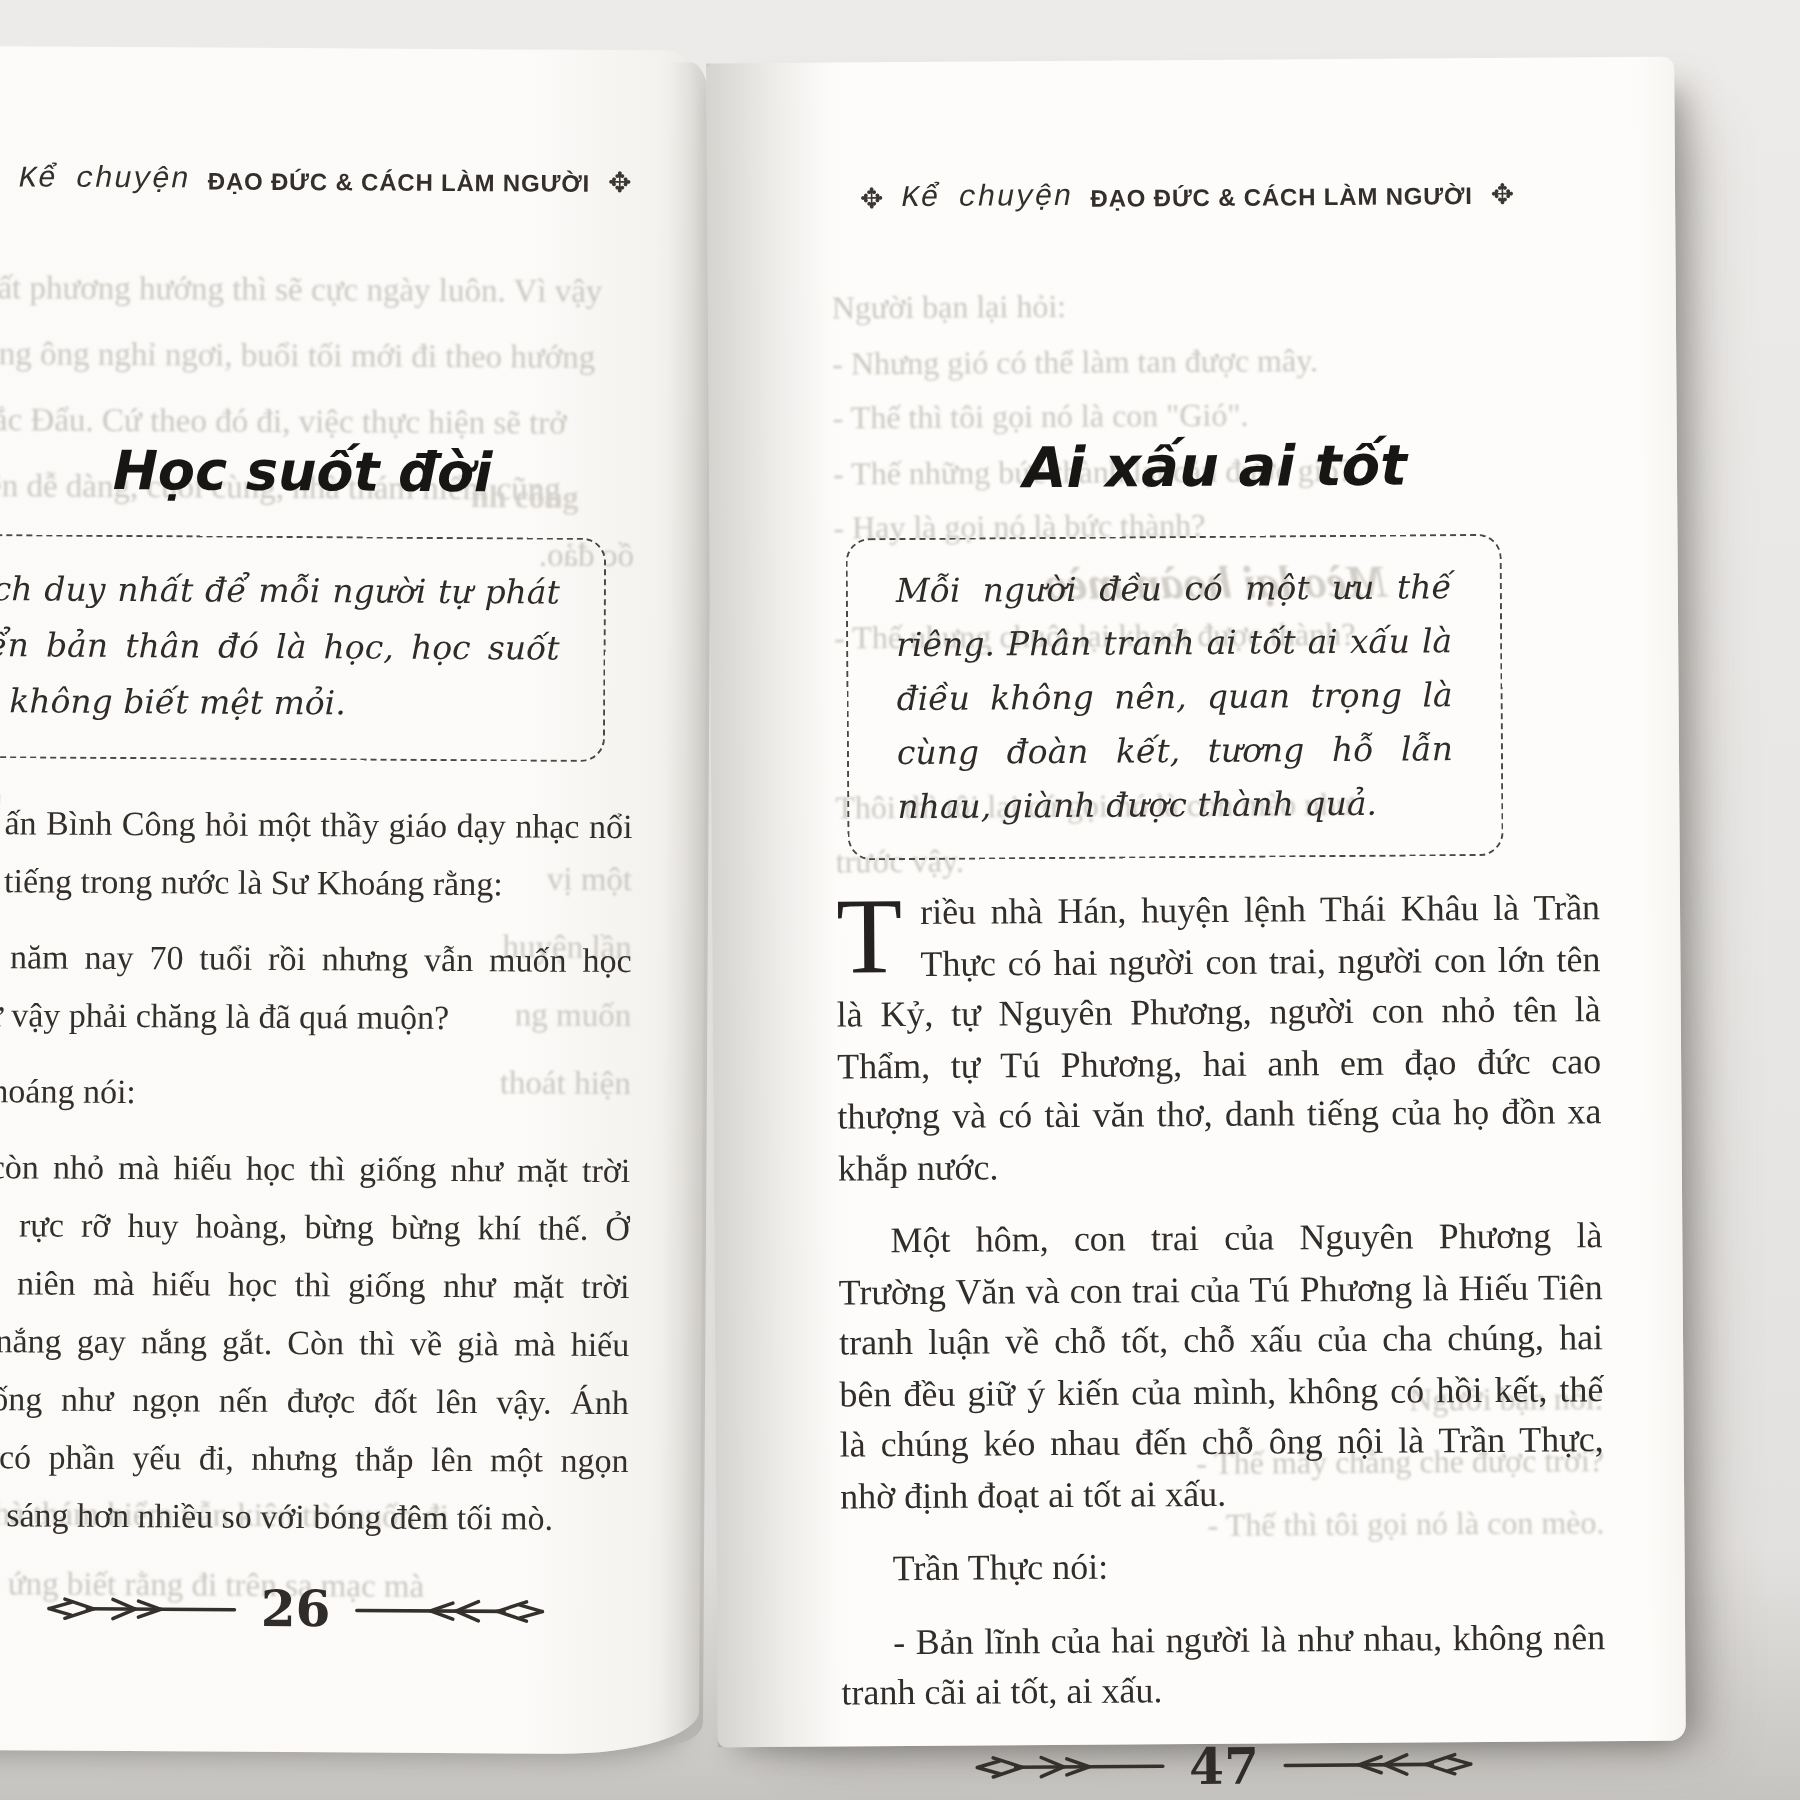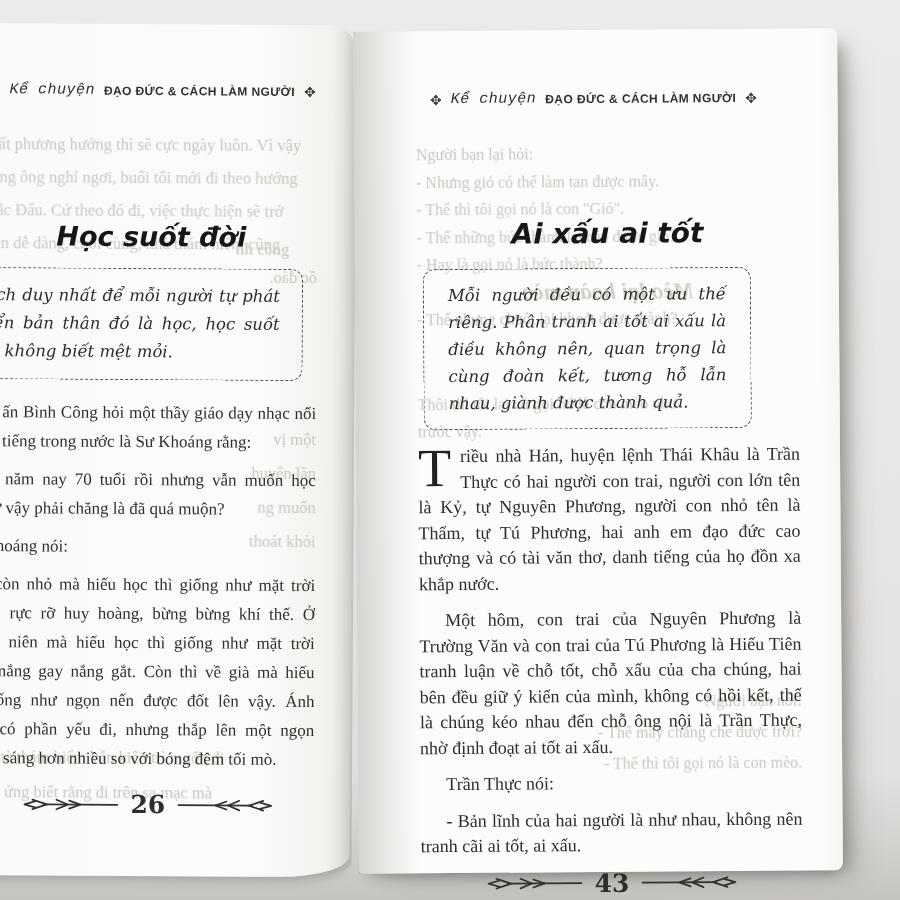--- a/index.html
+++ b/index.html
@@ -106,21 +106,21 @@
         <div class="bld">sáng ông nghỉ ngơi, buổi tối mới đi theo hướng</div>
         <div class="bld">Bắc Đẩu. Cứ theo đó đi, việc thực hiện sẽ trở</div>
         <div class="bld">nên dễ dàng, cuối cùng, nhà thám hiểm cũng</div>
         <div class="bld f-m">ốc đảo.</div>
       </div>
     <div class="bleed bl-ghost-left">nh công</div>
     <div class="bleed bl-right-left">
         <div class="bld">vị một</div>
         <div class="bld">huyện lần</div>
         <div class="bld">ng muốn</div>
-        <div class="bld">thoát khỏi</div>
+        <div class="bld">thoát hiện</div>
       </div>
     <div class="bleed bl-bottom-left">
         <div class="bld">y nhà thám hiểm vẫn kiên trì muốn đi</div>
         <div class="bld">cho ứng biết rằng đi trên sa mạc mà</div>
       </div>
 
     <div class="content">
       <div class="header">
         <span class="orn">✥</span>
         <span class="hscript">Kể chuyện</span>
@@ -222,21 +222,21 @@
       <div class="footer">
         <svg class="orn-line" width="96" height="14" viewBox="0 0 120 16">
           <g stroke="#34312d" stroke-width="2.2" fill="none" stroke-linecap="round">
             <path d="M118 8 H26"></path>
             <path d="M30 8 L12 2 M30 8 L12 14"></path>
             <path d="M2 8 L16 4 M2 8 L16 12"></path>
             <path d="M56 8 L42 2 M56 8 L42 14"></path>
             <path d="M72 8 L58 3 M72 8 L58 13"></path>
           </g>
         </svg>
-        <span class="pagenum">43</span>
+        <span class="pagenum">47</span>
         <svg class="orn-line flip" width="96" height="14" viewBox="0 0 120 16">
           <g stroke="#34312d" stroke-width="2.2" fill="none" stroke-linecap="round">
             <path d="M118 8 H26"></path>
             <path d="M30 8 L12 2 M30 8 L12 14"></path>
             <path d="M2 8 L16 4 M2 8 L16 12"></path>
             <path d="M56 8 L42 2 M56 8 L42 14"></path>
             <path d="M72 8 L58 3 M72 8 L58 13"></path>
           </g>
         </svg>
       </div>

